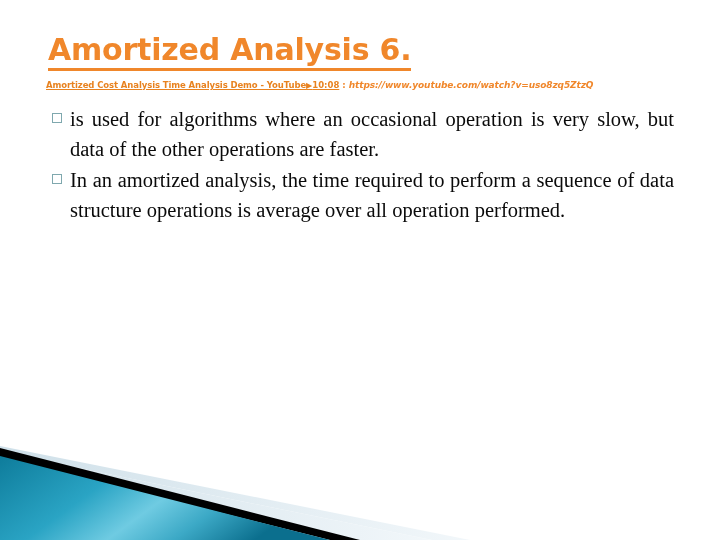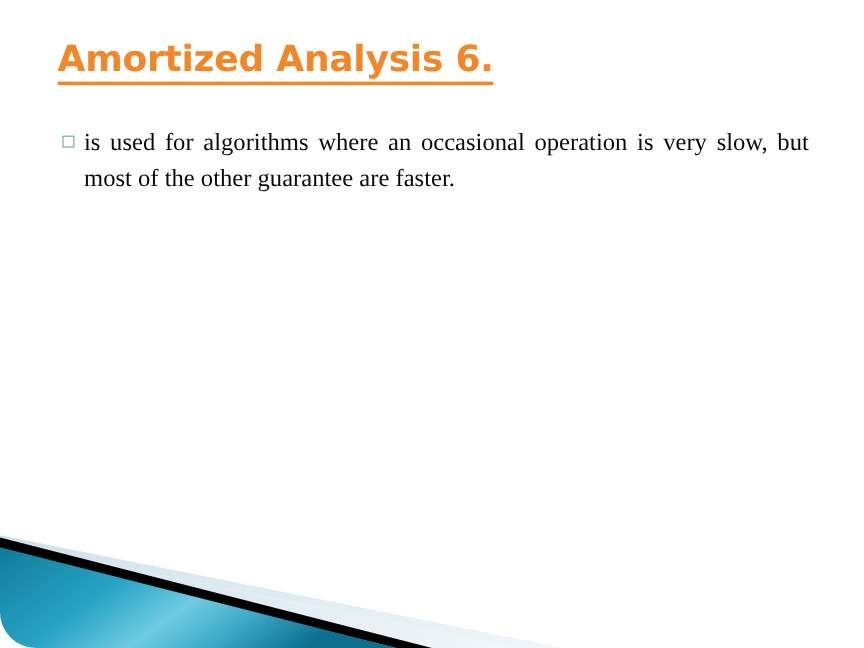--- a/index.html
+++ b/index.html
@@ -12,21 +12,20 @@
     background: #ffffff;
     font-family: "Liberation Serif", serif;
     overflow: hidden;
   }
   .slide {
     position: relative;
     width: 720px;
     height: 540px;
     background: #ffffff;
     overflow: hidden;
-    border-radius: 30px;
   }
 
   
   .title-block {
     position: absolute;
     left: 48px;
     top: 33px;
     width: 640px;
   }
   .slide-title {
@@ -135,25 +134,32 @@
 </style>
 </head>
 <body>
 
 <div class="slide">
 
   <div class="title-block">
     <span class="slide-title">Amortized Analysis 6.</span>
   </div>
 
+  <div class="subtitle-line">
+    <span class="link-title">Amortized Cost Analysis Time Analysis Demo - YouTube</span><span class="play-glyph">▶</span><span class="link-duration">10:08</span><span class="sep-colon">:</span><span class="link-url">https://www.youtube.com/watch?v=uso8zq5ZtzQ</span>
+  </div>
 
   <ul class="body-list">
     <li class="bullet-item">
       <span class="bullet-marker"></span>
-      <span class="bullet-text">is used for algorithms where an occasional operation is very slow, but most of the other guarantee are faster.</span>
+      <span class="bullet-text">is used for algorithms where an occasional operation is very slow, but data of the other operations are faster.</span>
+    </li>
+    <li class="bullet-item">
+      <span class="bullet-marker"></span>
+      <span class="bullet-text">In an amortized analysis, the time required to perform a sequence of data structure operations is average over all operation performed.</span>
     </li>
   </ul>
 
   <svg class="decor" viewBox="0 0 720 110" preserveAspectRatio="none">
     <defs>
       <linearGradient id="tealGrad" x1="0" y1="0" x2="1" y2="0.35">
         <stop offset="0%" stop-color="#0E7C9B"></stop>
         <stop offset="38%" stop-color="#2AA4C4"></stop>
         <stop offset="60%" stop-color="#6FCBE2"></stop>
         <stop offset="78%" stop-color="#3CA9C6"></stop>

